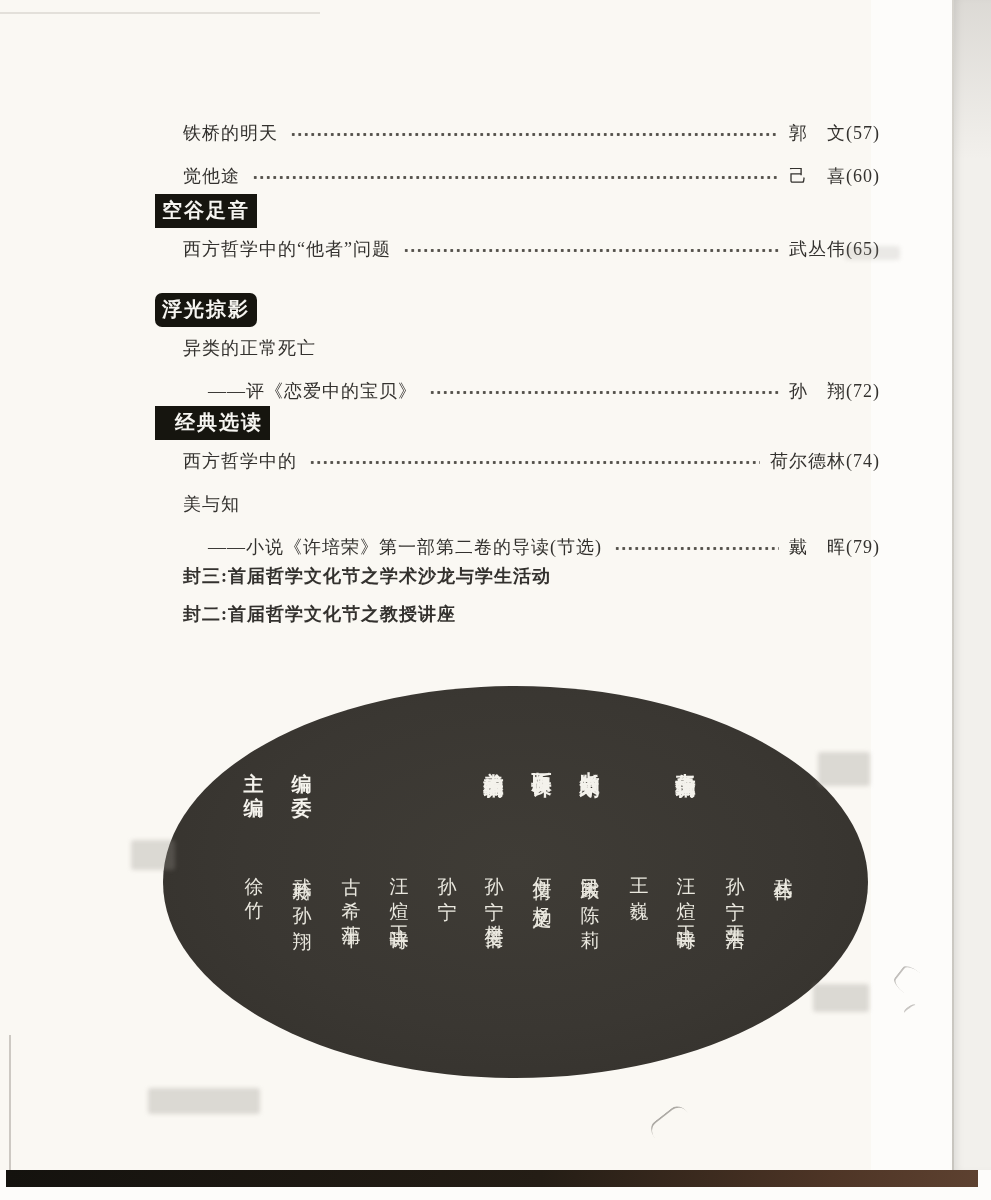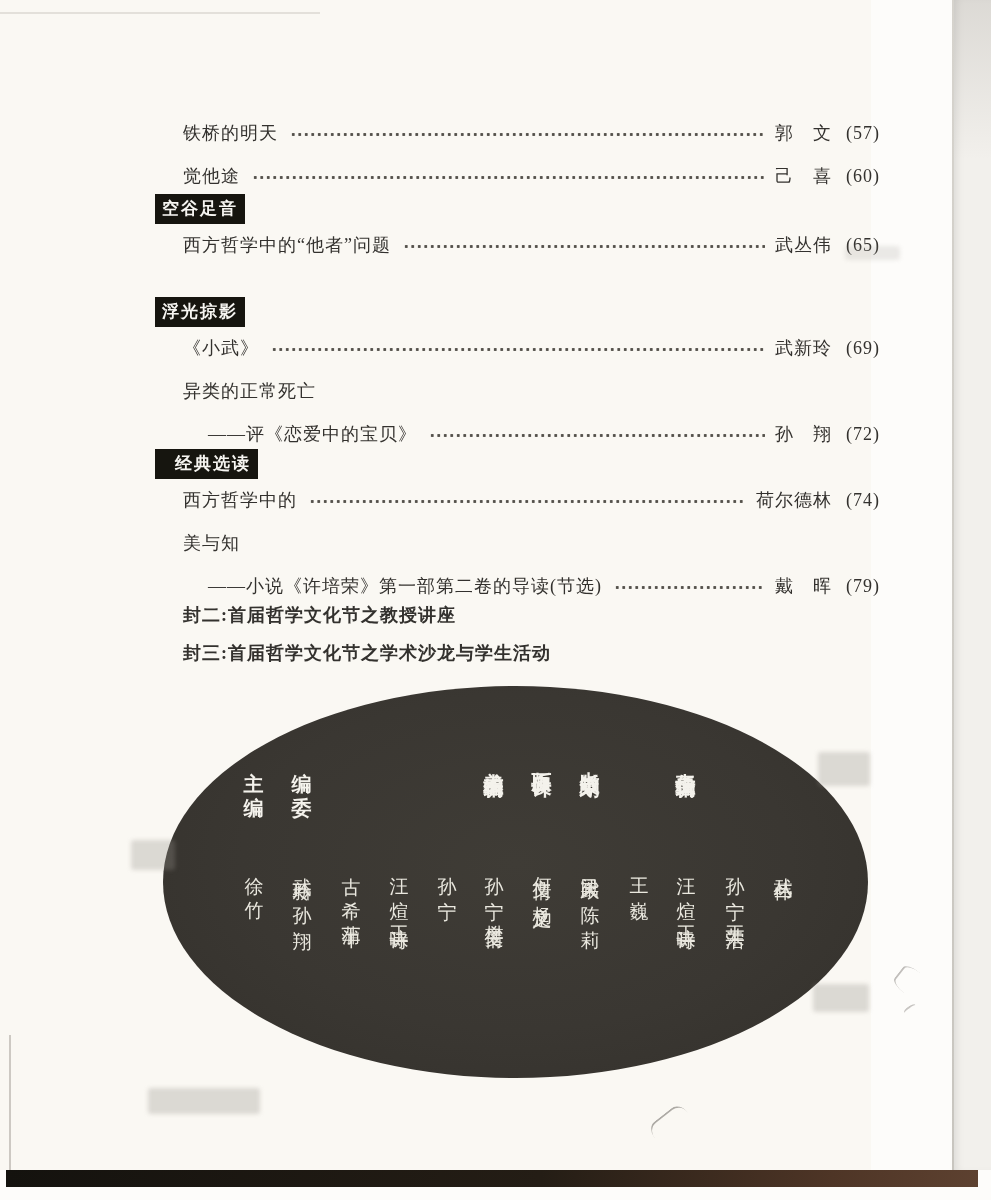--- a/index.html
+++ b/index.html
@@ -29,24 +29,24 @@
   .pen1{left:650px;top:1112px;width:42px;height:26px;transform:rotate(-38deg);}
   .pen2{left:899px;top:966px;width:26px;height:34px;transform:rotate(-52deg);border-top-color:rgba(120,115,110,.45);}
   .pen3{left:903px;top:1006px;width:14px;height:6px;transform:rotate(-35deg);border-top:2px solid rgba(120,115,110,.40);border-radius:50%;}
   
   .toc{position:absolute;left:155px;top:112px;width:725px;}
   .row{display:flex;height:43px;line-height:43px;font-size:18px;letter-spacing:1px;}
   .row .t{margin-left:28px;white-space:nowrap;}
   .row.sub .t{margin-left:53px;}
   .lead{flex:1 1 auto;margin:0 10px 0 12px;background-image:radial-gradient(circle,var(--leader-dot) 1.3px,rgba(0,0,0,0) 1.8px);background-size:6.5px 9px;background-repeat:repeat-x;background-position:0 53%;}
   .auth{white-space:nowrap;text-align:center;}
-  .pgno{margin-left:14px;white-space:nowrap;}
-  .sec-box{width:fit-content;font-family:"Liberation Sans","DejaVu Sans",sans-serif;font-weight:700;font-size:17px;letter-spacing:2px;color:var(--box-text);background:var(--box-bg);padding:3px 7px 4px 7px;}
+  .pgno{margin-left:0;white-space:nowrap;}
+  .sec-box{width:fit-content;font-family:"Liberation Sans","DejaVu Sans",sans-serif;font-weight:700;font-size:20px;letter-spacing:2px;color:var(--box-text);background:var(--box-bg);padding:3px 7px 4px 7px;}
   .b1{margin-top:-4px;}
-  .b2{margin-top:30px;}
+  .b2{margin-top:22px;border-radius:7px;}
   .b3{margin-top:-7px;padding-left:20px;}
   .notes{margin-top:-12px;}
   .note-row{height:38px;line-height:38px;font-size:18px;letter-spacing:1px;margin-left:28px;font-weight:600;}
   .note-row .lbl{font-weight:700;}
   
   .ellipse{position:absolute;left:163px;top:686px;width:705px;height:392px;border-radius:50%;background:radial-gradient(ellipse at 50% 45%,#3f3c36 0%,#3a3732 55%,#33302b 100%);}
   .cols{position:absolute;left:79px;top:70px;display:flex;column-gap:22px;}
   .col{writing-mode:vertical-rl;text-orientation:upright;width:26px;}
   .hd{display:inline-block;inline-size:106px;font-family:"Liberation Sans","DejaVu Sans",sans-serif;font-weight:700;font-size:20px;letter-spacing:2px;color:var(--ellipse-header);}
   .nm{font-size:19px;letter-spacing:2.5px;color:var(--ellipse-text);}
@@ -74,26 +74,20 @@
     <div class="sec-box b1">空谷足音</div>
     <div class="row">
       <span class="t">西方哲学中的“他者”问题</span>
       <span class="lead"></span>
       <span class="auth">武丛伟</span>
       <span class="pgno">(65)</span>
     </div>
 
     <div class="sec-box b2">浮光掠影</div>
     <div class="row">
-      <span class="t">《小武》</span>
-      <span class="lead"></span>
-      <span class="auth">武新玲</span>
-      <span class="pgno">(69)</span>
-    </div>
-    <div class="row">
       <span class="t">异类的正常死亡</span>
     </div>
     <div class="row sub">
       <span class="t">——评《恋爱中的宝贝》</span>
       <span class="lead"></span>
       <span class="auth">孙　翔</span>
       <span class="pgno">(72)</span>
     </div>
 
     <div class="sec-box b3">经典选读</div>
@@ -108,24 +102,24 @@
     </div>
     <div class="row sub">
       <span class="t">——小说《许培荣》第一部第二卷的导读(节选)</span>
       <span class="lead"></span>
       <span class="auth">戴　晖</span>
       <span class="pgno">(79)</span>
     </div>
 
     <div class="notes">
       <div class="note-row">
-        <span class="lbl">封二:</span><span>首届哲学文化节之教授讲座</span>
+        <span class="lbl">封三:</span><span>首届哲学文化节之学术沙龙与学生活动</span>
       </div>
       <div class="note-row">
-        <span class="lbl">封三:</span><span>首届哲学文化节之学术沙龙与学生活动</span>
+        <span class="lbl">封二:</span><span>首届哲学文化节之教授讲座</span>
       </div>
     </div>
   </div>
 
   <div class="ellipse">
     <div class="cols">
       <div class="col"><span class="hd">主　编</span><span class="nm">徐　竹</span></div>
       <div class="col"><span class="hd">编　委</span><span class="nm">武新玲　孙　翔</span></div>
       <div class="col"><span class="hd"></span><span class="nm">古　希　蒲丁午</span></div>
       <div class="col"><span class="hd"></span><span class="nm">汪　煊　王咏诗</span></div>

